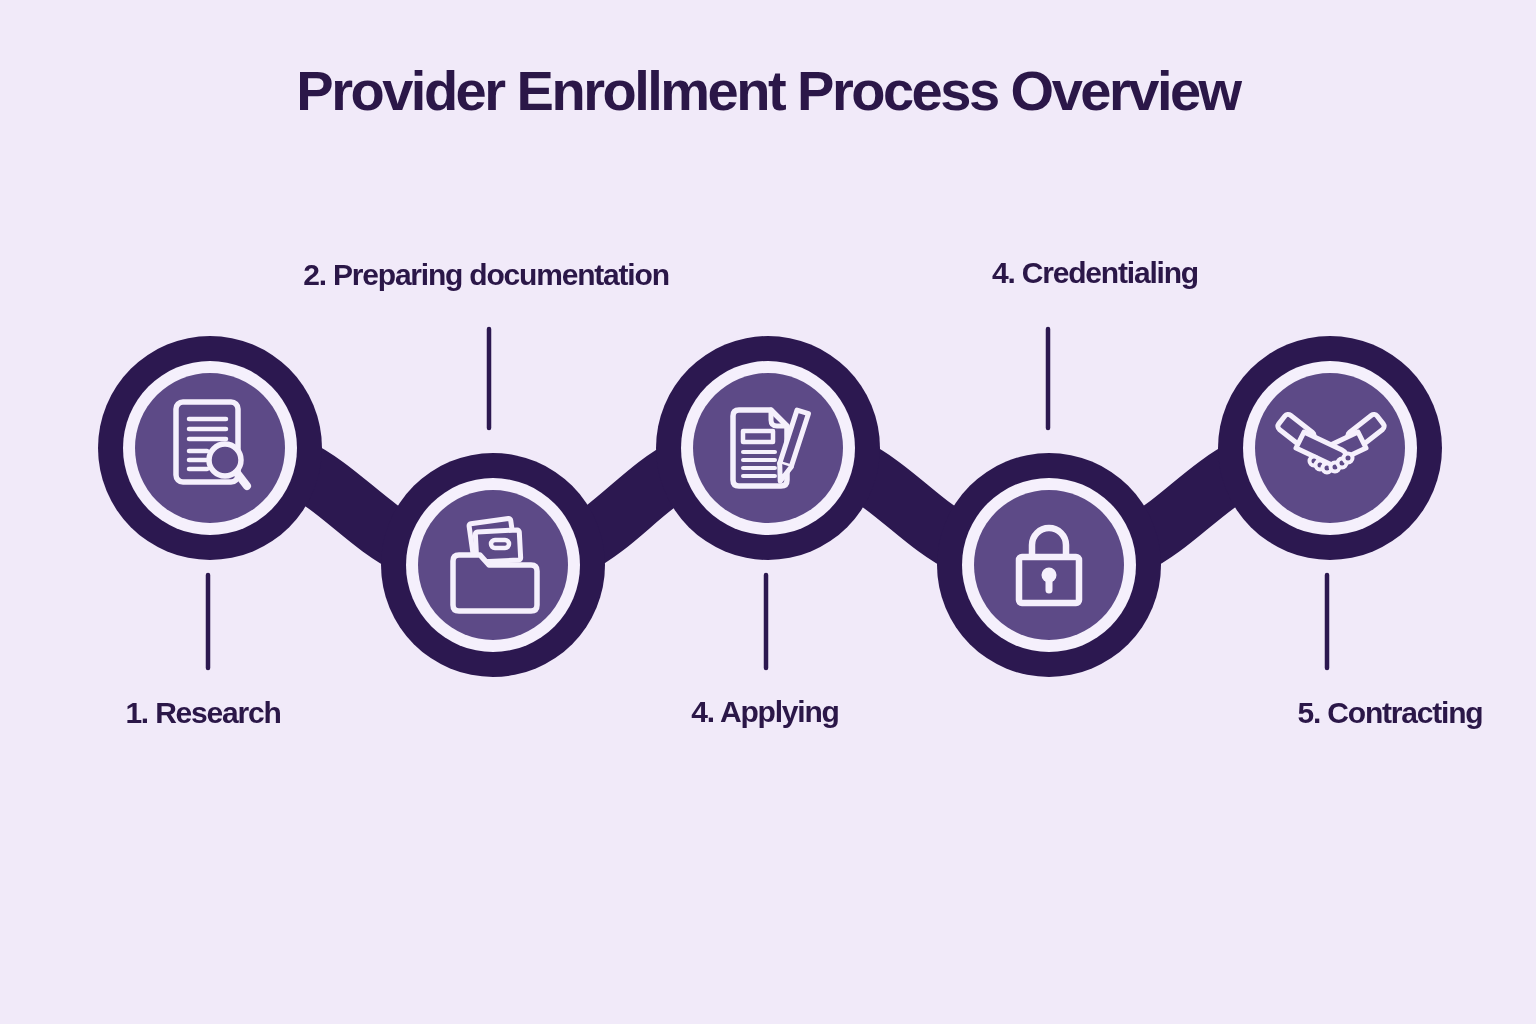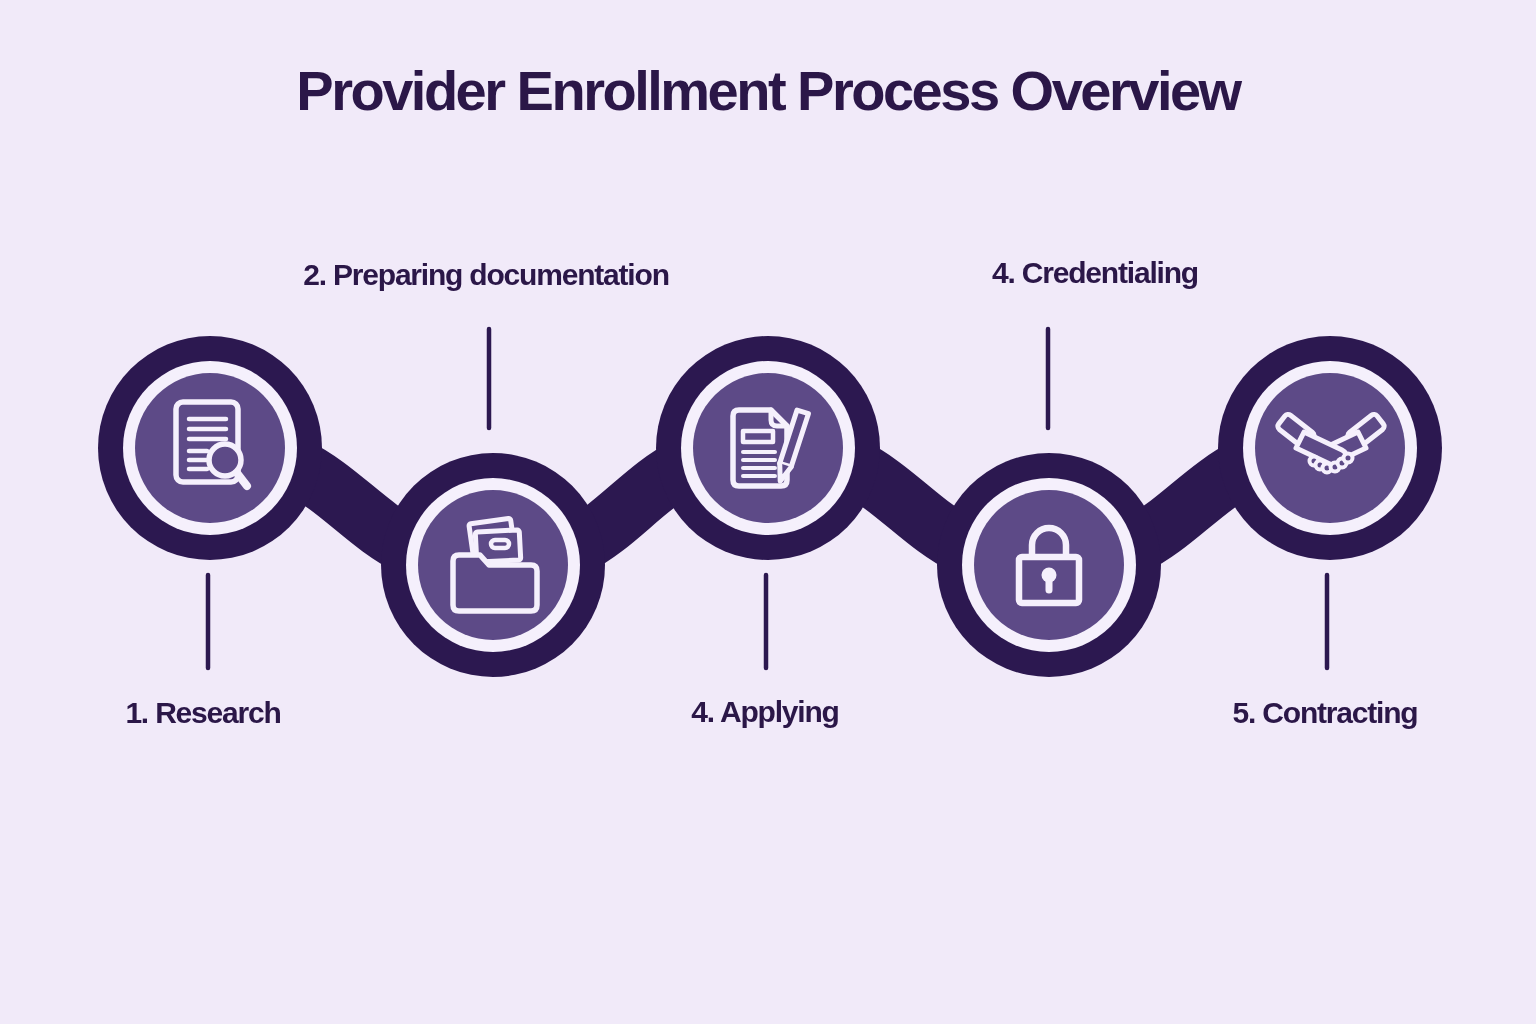--- a/index.html
+++ b/index.html
@@ -66,21 +66,21 @@
     font-size: 30px;
     font-weight: 700;
     letter-spacing: -1.2px;
     color: var(--text, #2b1748);
     white-space: nowrap;
   }
   .label-1 { left: 203px;  top: 713px; text-align: center; }
   .label-2 { left: 486px;  top: 275px; text-align: center; }
   .label-3 { left: 765px;  top: 712px; }
   .label-4 { left: 1064px; top: 273px; margin-left: 31px; }
-  .label-5 { left: 1325px; top: 713px; }
+  .label-5 { left: 1390px; top: 713px; }
 </style>
 </head>
 <body>
 
 <div class="stage">
 
   <h1 class="page-title">Provider Enrollment Process Overview</h1>
 
   <svg class="chain-svg" viewBox="0 0 1536 1024" xmlns="http://www.w3.org/2000/svg">
 

